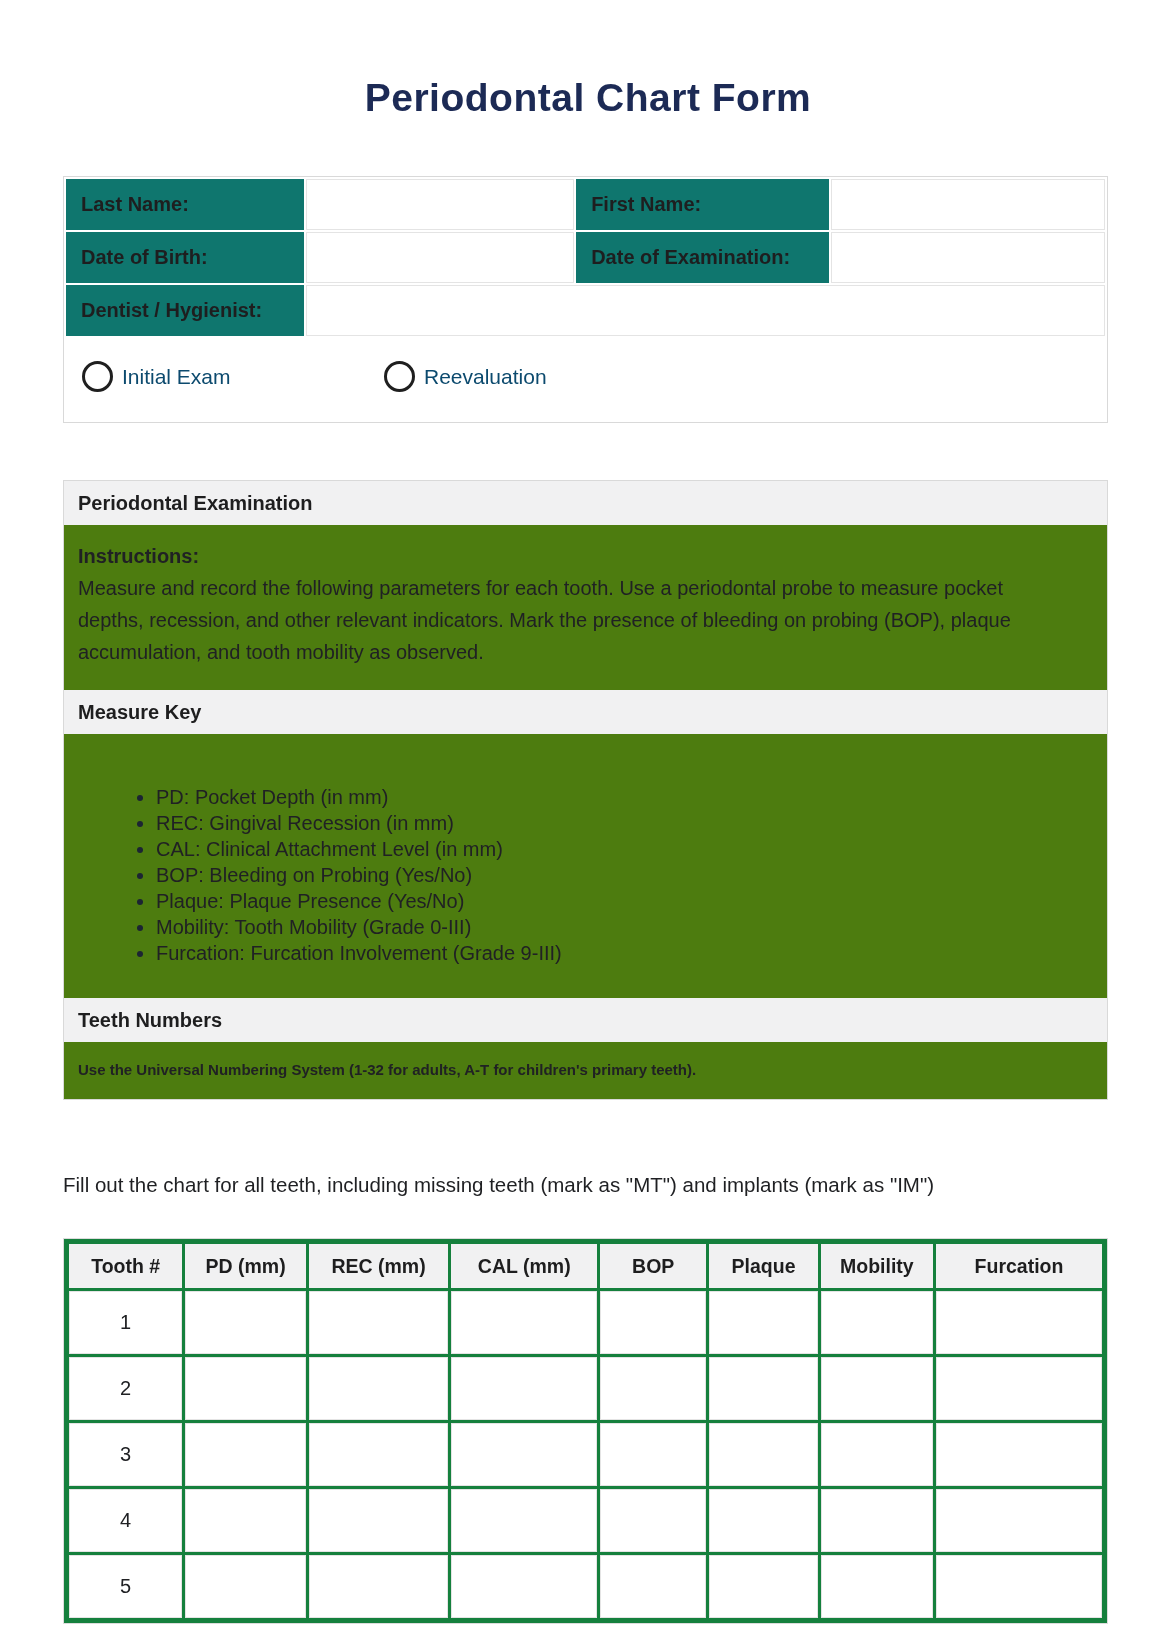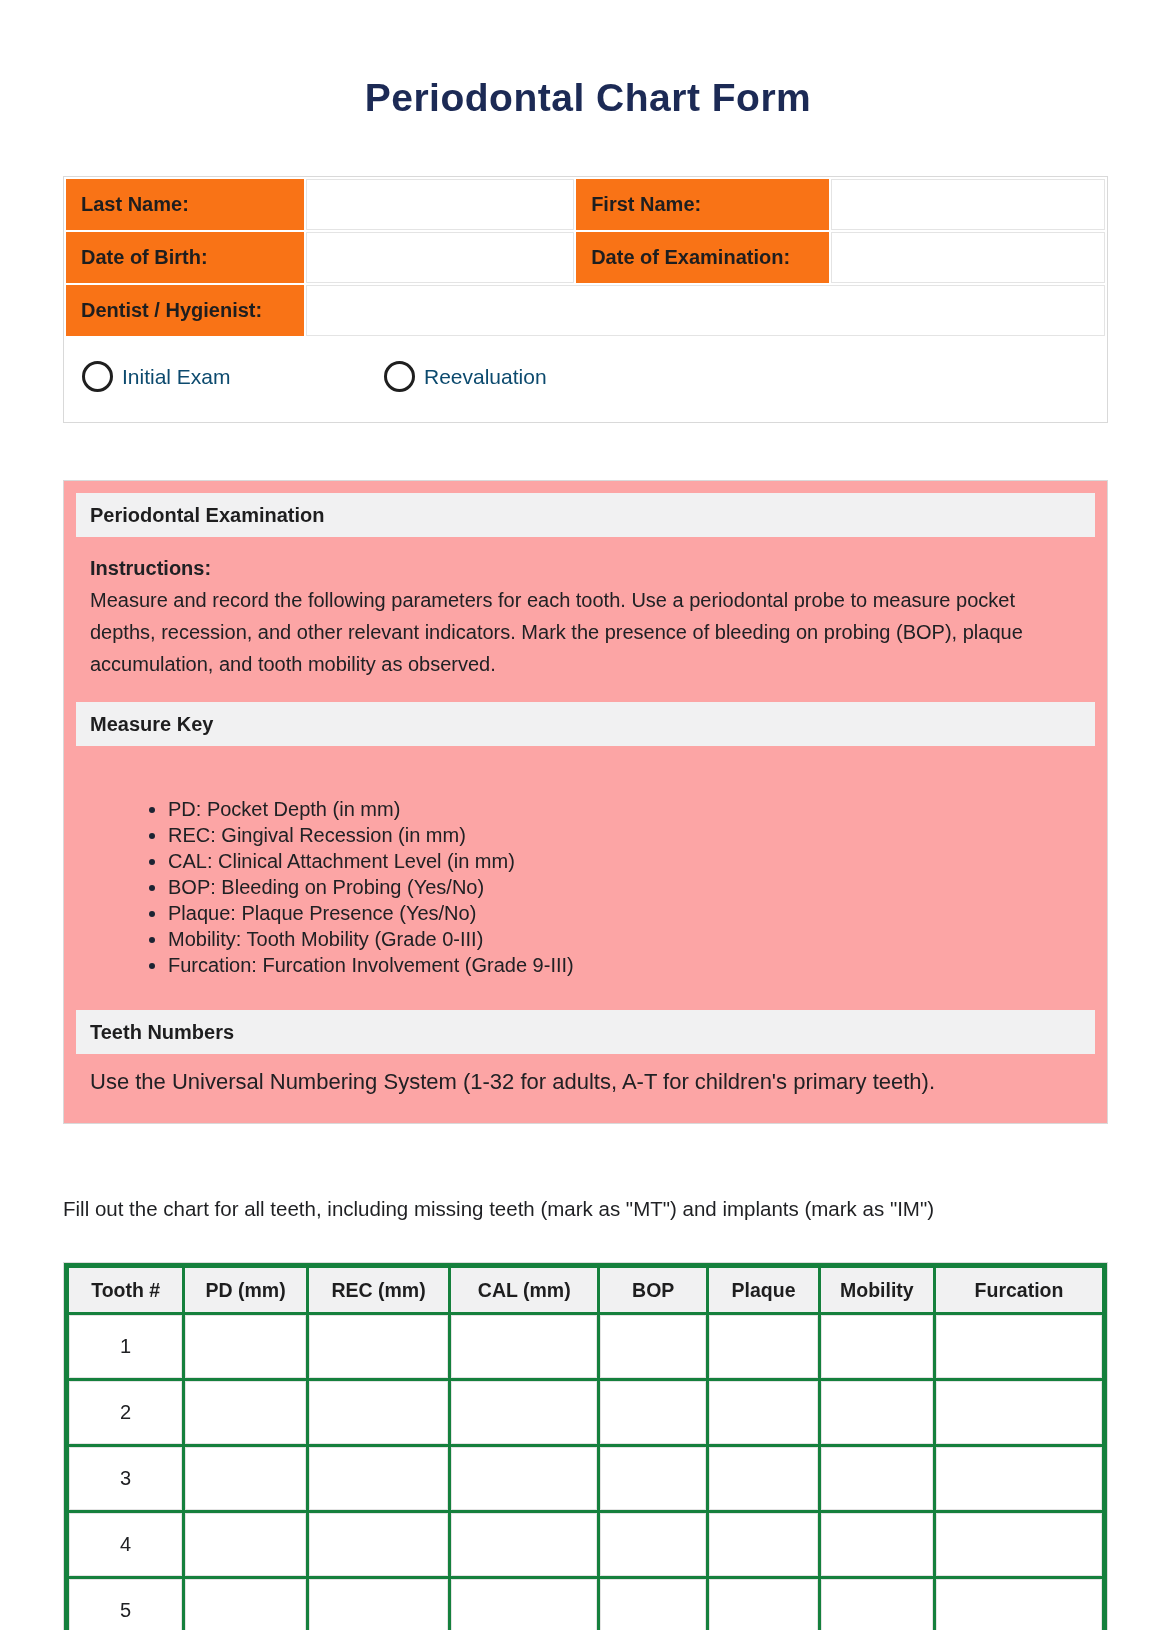--- a/index.html
+++ b/index.html
@@ -30,21 +30,21 @@
     background: #ffffff;
   }
   table.patient {
     width: 100%;
     border-collapse: separate;
     border-spacing: 2px;
     table-layout: fixed;
   }
   table.patient td { height: 51px; vertical-align: middle; font-size: 20px; }
   td.plabel {
-    background: #f97316;
+    background: #0f766e;
     font-weight: 700;
     color: #1e1e1f;
     padding-left: 15px;
   }
   td.pfield { background: #ffffff; border: 1px solid #e4e4e4; }
   .col-l1 { width: 23%; } .col-f1 { width: 26%; }
   .col-l2 { width: 24.5%; } .col-f2 { width: 26.5%; }
 
   
   .radio-row {
@@ -60,40 +60,40 @@
     border-radius: 50%;
     background: #ffffff;
     flex: 0 0 auto;
   }
   .radio-label { font-size: 21px; margin-left: 9px; color: #0c4a6e; }
 
   
   .section-box {
     margin-top: 57px;
     border: 1px solid #d9d9d9;
-    padding: 12px;
-    background: #fca5a5;
+    padding: 0;
+    background: #4d7c0f;
   }
   .section-bar {
     background: #f1f1f2;
     font-size: 20px;
     font-weight: 700;
     color: #1e1e1f;
     padding: 11px 14px 10px 14px;
     margin-bottom: 2px;
   }
   .section-bar + * { }
   .instructions { padding: 13px 16px 20px 14px; margin-bottom: 2px; }
   .instructions .ins-head { font-weight: 700; font-size: 20px; line-height: 32px; }
   .instructions .ins-body { font-size: 20px; line-height: 32px; max-width: 985px; }
   .bullets { padding: 48px 0 30px 0; margin-bottom: 2px; }
   .bullets ul { margin: 0; padding-left: 92px; }
   .bullets li { font-size: 20px; line-height: 26px; color: #202124; }
   .bullets li::marker { color: #1c2433; }
-  .teeth-note { padding: 13px 14px 16px 14px; font-size: 22px; line-height: 26px; }
+  .teeth-note { padding: 13px 14px 16px 14px; font-size: 15px; line-height: 26px; font-weight: bold; }
 
   
   .fill-note { margin-top: 72px; font-size: 20.5px; color: #1f2023; line-height: 26px; }
 
   
   .table-box {
     margin-top: 40px;
     border: 1px solid #dcdcdc;
     padding: 2px;
     background: #15803d;

